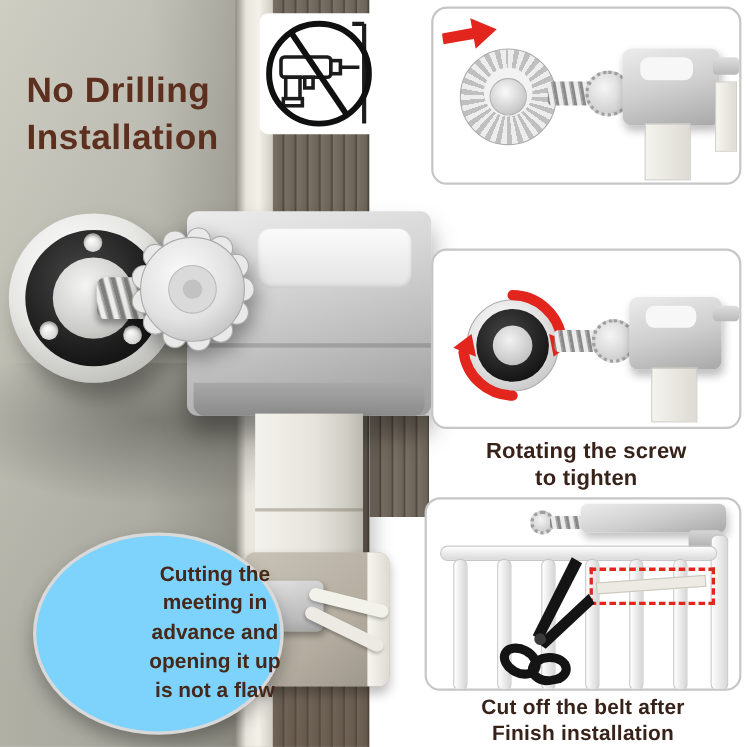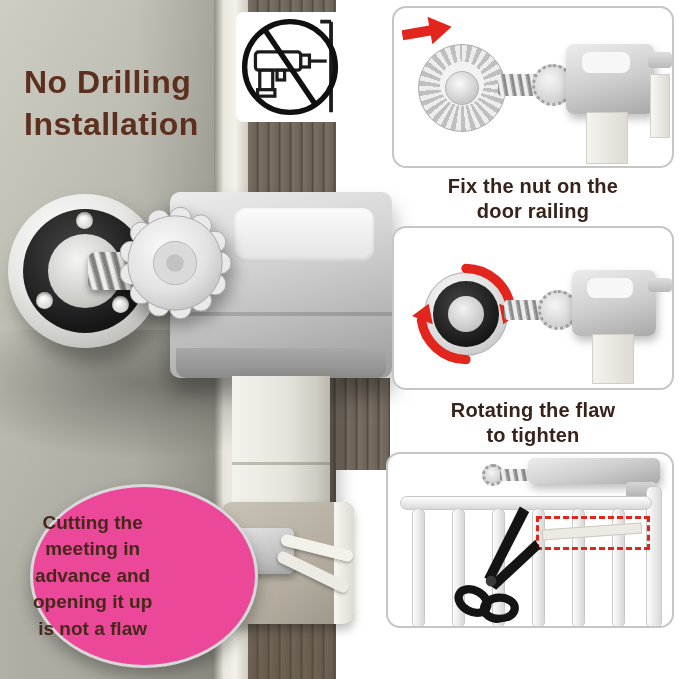--- a/index.html
+++ b/index.html
@@ -140,22 +140,22 @@
     background: linear-gradient(90deg, #f6f5f0, #d8d6cd); }
   .thumb .t-clamp { position: absolute; left: 8px; top: 26px; width: 64px; height: 46px; border-radius: 6px;
     background: linear-gradient(160deg, #e6e6e6, #bdbdbd 70%, #9f9f9f); box-shadow: 2px 4px 6px rgba(0,0,0,.3); }
   .thumb .t-knob { position: absolute; left: -6px; top: 36px; width: 26px; height: 26px; border-radius: 50%;
     background: #ececec; border: 2px dotted #a5a5a5; }
   .thumb .t-strap1 { position: absolute; left: 58px; top: 40px; width: 74px; height: 12px; border-radius: 6px;
     background: #f2f1ea; transform: rotate(14deg); box-shadow: 0 2px 3px rgba(0,0,0,.25); }
   .thumb .t-strap2 { position: absolute; left: 52px; top: 64px; width: 78px; height: 12px; border-radius: 6px;
     background: #eceae2; transform: rotate(26deg); box-shadow: 0 2px 3px rgba(0,0,0,.25); }
   .note-circle { position: absolute; left: 30px; top: 484px; width: 228px; height: 184px; border-radius: 50%;
-    background: #ec4899; border: 3px solid #d9d9d9; box-shadow: 0 8px 16px rgba(0,0,0,.3);
-    display: flex; align-items: center; justify-content: flex-start; text-align: center; z-index: 6; }
+    background: #7dd3fc; border: 3px solid #d9d9d9; box-shadow: 0 8px 16px rgba(0,0,0,.3);
+    display: flex; align-items: center; justify-content: flex-end; text-align: center; z-index: 6; }
   .note-circle p { font-weight: 800; font-size: 19px; color: #46281a; line-height: 1.4; white-space: pre-line; }
 </style>
 </head>
 <body>
 
 <div class="canvas">
 
   <div class="wall-left"></div>
   <div class="door-frame"></div>
   <div class="paneling"></div>
@@ -233,43 +233,41 @@
       </div>
     <div class="mini-rod p1-rod"></div>
     <div class="mini-knob p1-knob"></div>
     <div class="mini-clamp p1-clamp">
         <div class="pad"></div>
       </div>
     <div class="mini-beam p1-beam"></div>
     <div class="mini-post p1-post"></div>
     <div class="mini-rail p1-rail"></div>
   </div>
-  <div class="caption caption-1">Fix the nut on the
-door railing</div>
 
   <div class="panel panel-2">
     <div class="mini-disc-front p2-disc">
       <div class="ring"></div>
       <div class="hub"></div>
     </div>
     <svg class="p2-rot" viewBox="0 0 108 108">
       <path d="M 54 10 A 44 44 0 0 1 97 48" stroke="#e3261d" stroke-width="9" fill="none" stroke-linecap="round"></path>
       <polygon points="86,44 106,52 90,64" fill="#e3261d"></polygon>
       <path d="M 54 98 A 44 44 0 0 1 11 60" stroke="#e3261d" stroke-width="9" fill="none" stroke-linecap="round"></path>
       <polygon points="22,64 2,56 18,44" fill="#e3261d"></polygon>
     </svg>
     <div class="mini-rod p2-rod"></div>
     <div class="mini-knob p2-knob"></div>
     <div class="mini-clamp p2-clamp">
         <div class="pad"></div>
       </div>
     <div class="mini-beam p2-beam"></div>
     <div class="mini-post p2-post"></div>
   </div>
-  <div class="caption caption-2">Rotating the flaw
+  <div class="caption caption-2">Rotating the screw
 to tighten</div>
 
   <div class="panel panel-3">
     <div class="mini-knob p3-knob"></div>
     <div class="mini-rod p3-rod"></div>
     <div class="mini-clamp p3-clamp"></div>
     <div class="p3-bracket"></div>
     <div class="p3-frame"></div>
     <div class="p3-rail"></div>
     <div class="p3-bar b1"></div>
@@ -281,20 +279,22 @@
     <div class="p3-belt"></div>
     <div class="p3-dash"></div>
     <svg class="p3-scissors" viewBox="0 0 100 100">
       <polygon points="46,60 86,6 93,12 52,66" fill="#141414"></polygon>
       <polygon points="48,66 94,36 97,44 54,72" fill="#141414"></polygon>
       <circle cx="51" cy="64" r="4.5" fill="#3a3a3a"></circle>
       <ellipse cx="33" cy="78" rx="13" ry="9" fill="none" stroke="#141414" stroke-width="7" transform="rotate(38 33 78)"></ellipse>
       <ellipse cx="54" cy="88" rx="13" ry="9" fill="none" stroke="#141414" stroke-width="7" transform="rotate(8 54 88)"></ellipse>
     </svg>
   </div>
+  <div class="caption caption-3">Cut off the belt after
+Finish installation</div>
 
   <div class="thumb">
     <div class="t-rail"></div>
     <div class="t-clamp"></div>
     <div class="t-knob"></div>
     <div class="t-strap1"></div>
     <div class="t-strap2"></div>
   </div>
   <div class="note-circle">
     <p>Cutting the

